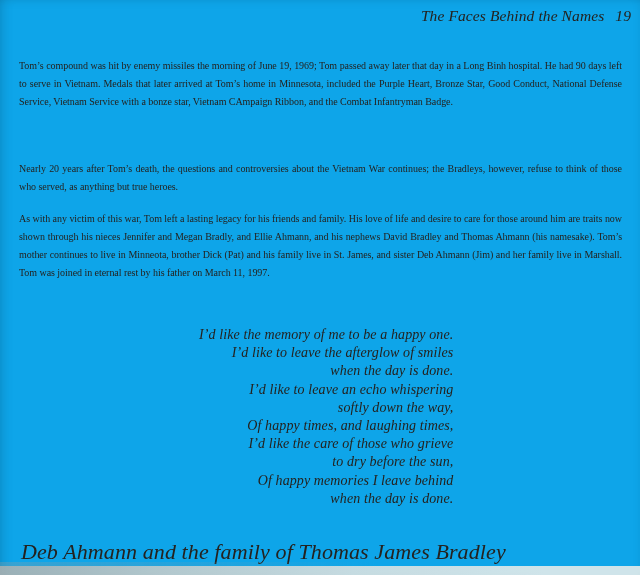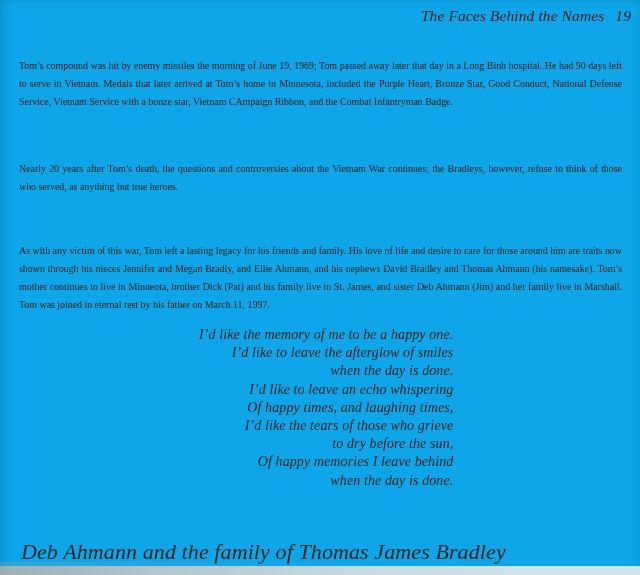--- a/index.html
+++ b/index.html
@@ -39,21 +39,21 @@
     position: absolute;
     left: 19px;
     width: 603px;
     font-size: 10px;
     line-height: 18px;
     text-align: justify;
     letter-spacing: -0.05px;
   }
   .para-1 { top: 57px; }
   .para-2 { top: 160px; }
-  .para-3 { top: 210px; margin-top: 32px; }
+  .para-3 { top: 210px; }
   .poem {
     position: absolute;
     top: 326px;
     left: 199px;
     font-style: italic;
     font-size: 14px;
     line-height: 18.2px;
     letter-spacing: 0.1px;
     text-align: right;
   }
@@ -99,22 +99,23 @@
 
   <div class="para para-2">Nearly 20 years after Tom’s death, the questions and controversies about the Vietnam War continues; the Bradleys, however, refuse to think of those who served, as anything but true heroes.</div>
 
   <div class="para para-3">As with any victim of this war, Tom left a lasting legacy for his friends and family. His love of life and desire to care for those around him are traits now shown through his nieces Jennifer and Megan Bradly, and Ellie Ahmann, and his nephews David Bradley and Thomas Ahmann (his namesake). Tom’s mother continues to live in Minneota, brother Dick (Pat) and his family live in St. James, and sister Deb Ahmann (Jim) and her family live in Marshall. Tom was joined in eternal rest by his father on March 11, 1997.</div>
 
   <div class="poem">
     <div class="poem-line">I’d like the memory of me to be a happy one.</div>
     <div class="poem-line">I’d like to leave the afterglow of smiles</div>
     <div class="poem-line">when the day is done.</div>
     <div class="poem-line">I’d like to leave an echo whispering</div>
+    <div class="poem-line">softly down the way,</div>
     <div class="poem-line">Of happy times, and laughing times,</div>
-    <div class="poem-line">I’d like the tears of those who grieve</div>
+    <div class="poem-line">I’d like the care of those who grieve</div>
     <div class="poem-line">to dry before the sun,</div>
     <div class="poem-line">Of happy memories I leave behind</div>
     <div class="poem-line">when the day is done.</div>
   </div>
 
   <div class="signature">Deb Ahmann and the family of Thomas James Bradley</div>
 
   <div class="scan-edge-bottom"></div>
 
 </div>

